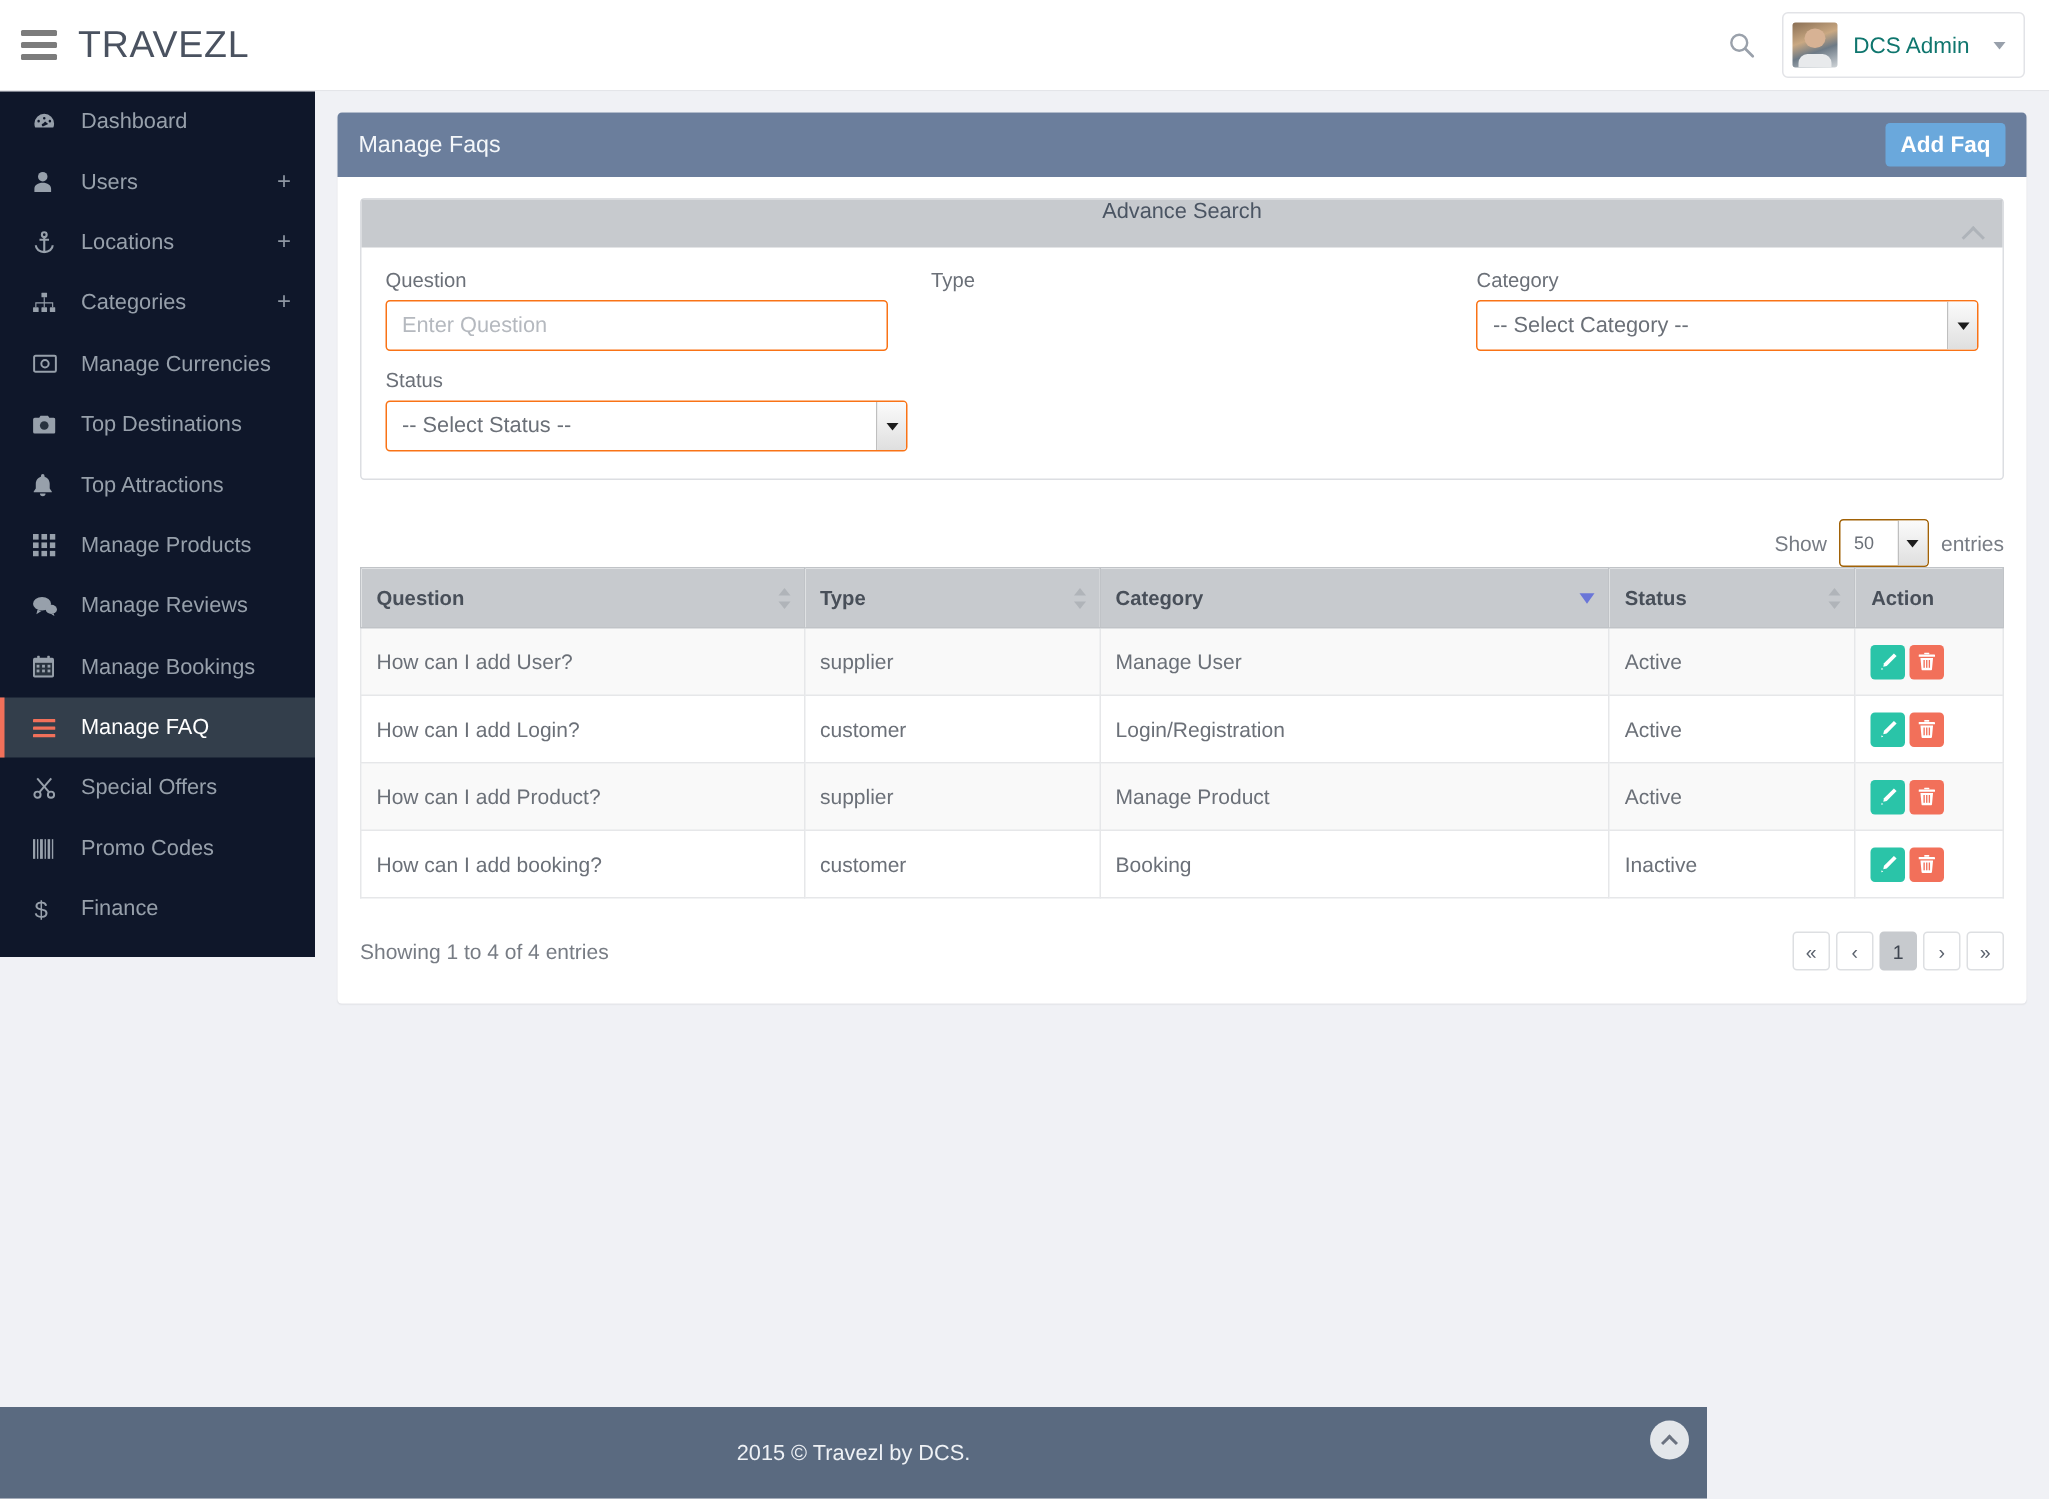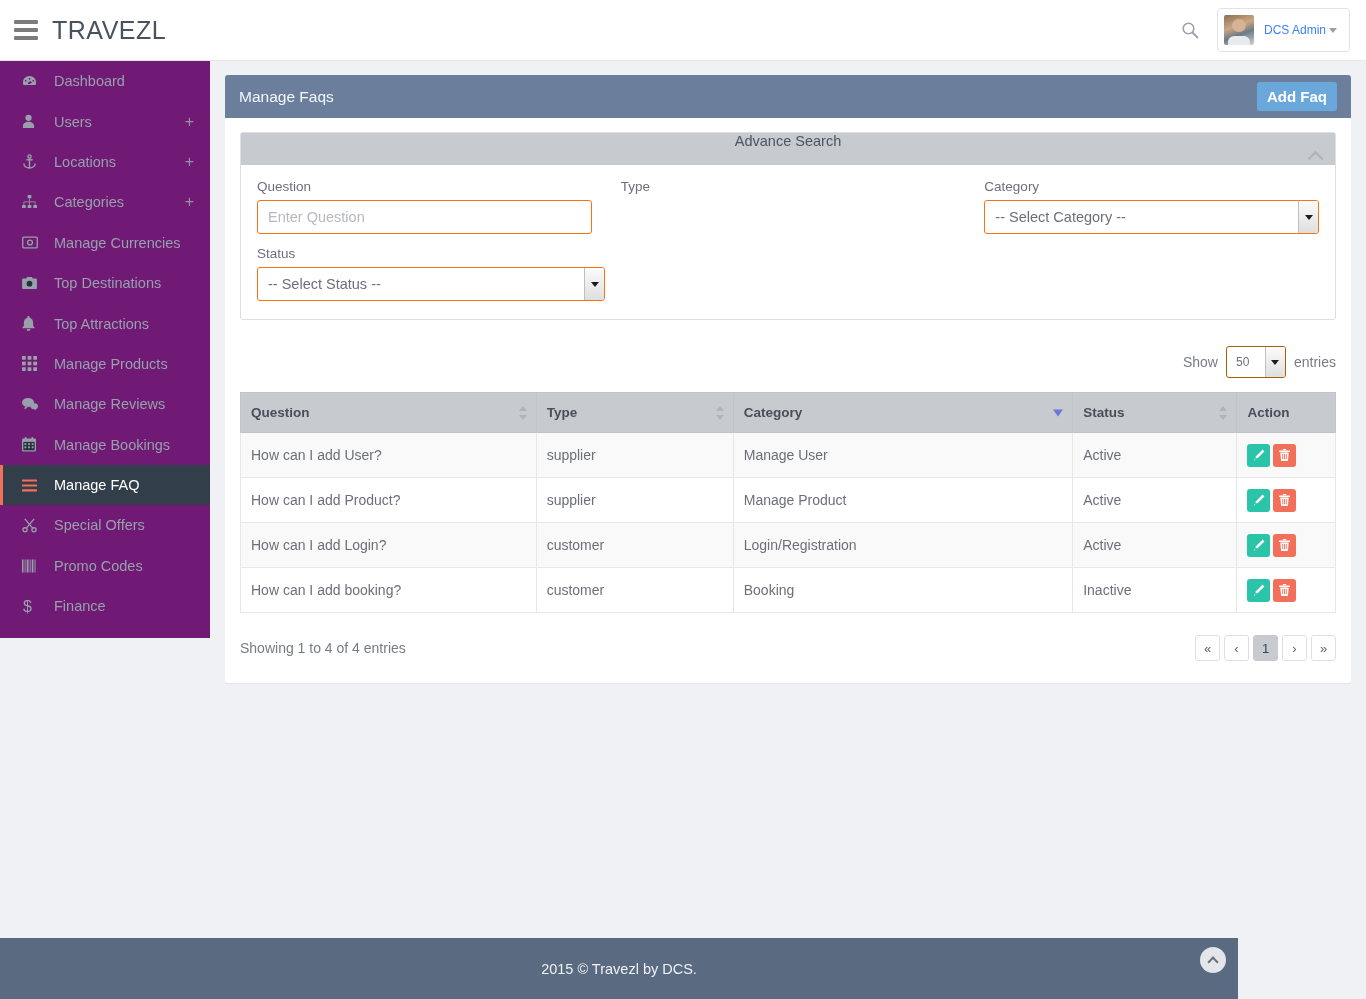--- a/index.html
+++ b/index.html
@@ -49,31 +49,31 @@
     position: relative; overflow: hidden; flex: 0 0 auto;
   }
   .avatar::after {
     content: ""; position: absolute; left: 8px; top: 4px; width: 14px; height: 13px;
     border-radius: 50%; background: #d7b294;
   }
   .avatar::before {
     content: ""; position: absolute; left: 4px; bottom: 0; width: 22px; height: 9px;
     border-radius: 6px 6px 0 0; background: #e8eaec;
   }
-  .user-name { font-size: 12px; color: #3b82f6; margin-right: 3px; }
+  .user-name { font-size: 15px; color: #0f766e; margin-right: 16px; }
   .caret-down {
     width: 0; height: 0; border-left: 4px solid transparent; border-right: 4px solid transparent;
     border-top: 5px solid #98a0ab;
   }
 
   
   .sidebar {
     position: absolute; top: 61px; left: 0;
     width: 210px; height: 577px;
-    background: #701a75;
+    background: #0f172a;
     overflow: hidden;
   }
   .nav-item {
     display: flex; align-items: center;
     height: 40.4px; padding-left: 22px; padding-right: 16px;
     color: #97a0ab; font-size: 14.5px; cursor: pointer; position: relative;
   }
   .nav-item .nav-ico {
     width: 22px; margin-right: 10px; display: inline-flex;
     align-items: center; justify-content: flex-start; color: #97a0ab;
@@ -166,21 +166,21 @@
   .btn {
     border: none; border-radius: 3px; color: #fff; font-size: 14.5px;
     padding: 8px 18px; cursor: pointer; font-family: "Liberation Sans", sans-serif;
   }
   .btn-search { background: #56c8ec; }
   .btn-reset { background: #f2705a; }
 
   
   .length-row {
     display: flex; justify-content: flex-end; align-items: center;
-    margin-top: 26px; margin-bottom: 14px;
+    margin-top: 26px; 
   }
   .length-label { font-size: 14px; color: #777c84; }
   .length-select-wrap { position: relative; margin: 0 8px; width: 60px; }
   .length-select-wrap select {
     width: 60px; height: 32px; border: 1px solid #a16207; border-radius: 3px;
     font-size: 12px; color: #6b7078; padding-left: 9px; background: #fff;
     appearance: none; -webkit-appearance: none; -moz-appearance: none;
     font-family: "Liberation Sans", sans-serif; cursor: pointer;
   }
   .length-select-wrap .sel-arrow { height: 30px; }
@@ -231,21 +231,21 @@
     min-width: 25px; height: 26px; border: 1px solid #dddfe2; border-radius: 3px;
     background: #fff; color: #5c636e; font-size: 13px; cursor: pointer;
     display: flex; align-items: center; justify-content: center; padding: 0 7px;
     font-family: "Liberation Sans", sans-serif;
   }
   .pg.active { background: #c7cace; border-color: #c7cace; color: #3f4651; }
 
   
   .footer {
     position: absolute; left: 0; top: 938px;
-    width: 1238px; height: 61px;
+    width: 1138px; height: 61px;
     background: #5a6a80; color: #eef1f5;
     display: flex; align-items: center; justify-content: center;
     font-size: 14.5px;
   }
   .scroll-top {
     position: absolute; right: 12px; top: 9px;
     width: 26px; height: 26px; border-radius: 50%;
     background: #e3e6ea; display: flex; align-items: center; justify-content: center;
     cursor: pointer;
   }
@@ -541,23 +541,23 @@
                       <rect x="3.8" y="0" width="3.4" height="1.2" rx=".3"></rect>
                       <path d="M1.3 3.6h8.4l-.7 7.6a.8.8 0 01-.8.8H2.8a.8.8 0 01-.8-.8z"></path>
                       <rect x="3.3" y="5" width=".9" height="5.2" fill="#f2705a"></rect>
                       <rect x="5.05" y="5" width=".9" height="5.2" fill="#f2705a"></rect>
                       <rect x="6.8" y="5" width=".9" height="5.2" fill="#f2705a"></rect>
                     </svg>
                   </span>
                 </button></td>
             </tr>
             <tr>
-              <td>How can I add Product?</td>
-              <td>supplier</td>
-              <td>Manage Product</td>
+              <td>How can I add Login?</td>
+              <td>customer</td>
+              <td>Login/Registration</td>
               <td>Active</td>
               <td class="act-cell"><button class="btn-ico btn-edit">
                   <span>
                     <svg width="12" height="12" viewBox="0 0 12 12" fill="#fff">
                       <path d="M9.6.6l1.8 1.8-6.6 6.6-2.3.5.5-2.3z"></path>
                       <path d="M1.5 10.1l-.4 1.4 1.4-.4z"></path>
                     </svg>
                   </span>
                 </button><button class="btn-ico btn-del">
                   <span>
@@ -566,23 +566,23 @@
                       <rect x="3.8" y="0" width="3.4" height="1.2" rx=".3"></rect>
                       <path d="M1.3 3.6h8.4l-.7 7.6a.8.8 0 01-.8.8H2.8a.8.8 0 01-.8-.8z"></path>
                       <rect x="3.3" y="5" width=".9" height="5.2" fill="#f2705a"></rect>
                       <rect x="5.05" y="5" width=".9" height="5.2" fill="#f2705a"></rect>
                       <rect x="6.8" y="5" width=".9" height="5.2" fill="#f2705a"></rect>
                     </svg>
                   </span>
                 </button></td>
             </tr>
             <tr>
-              <td>How can I add Login?</td>
-              <td>customer</td>
-              <td>Login/Registration</td>
+              <td>How can I add Product?</td>
+              <td>supplier</td>
+              <td>Manage Product</td>
               <td>Active</td>
               <td class="act-cell"><button class="btn-ico btn-edit">
                   <span>
                     <svg width="12" height="12" viewBox="0 0 12 12" fill="#fff">
                       <path d="M9.6.6l1.8 1.8-6.6 6.6-2.3.5.5-2.3z"></path>
                       <path d="M1.5 10.1l-.4 1.4 1.4-.4z"></path>
                     </svg>
                   </span>
                 </button><button class="btn-ico btn-del">
                   <span>

